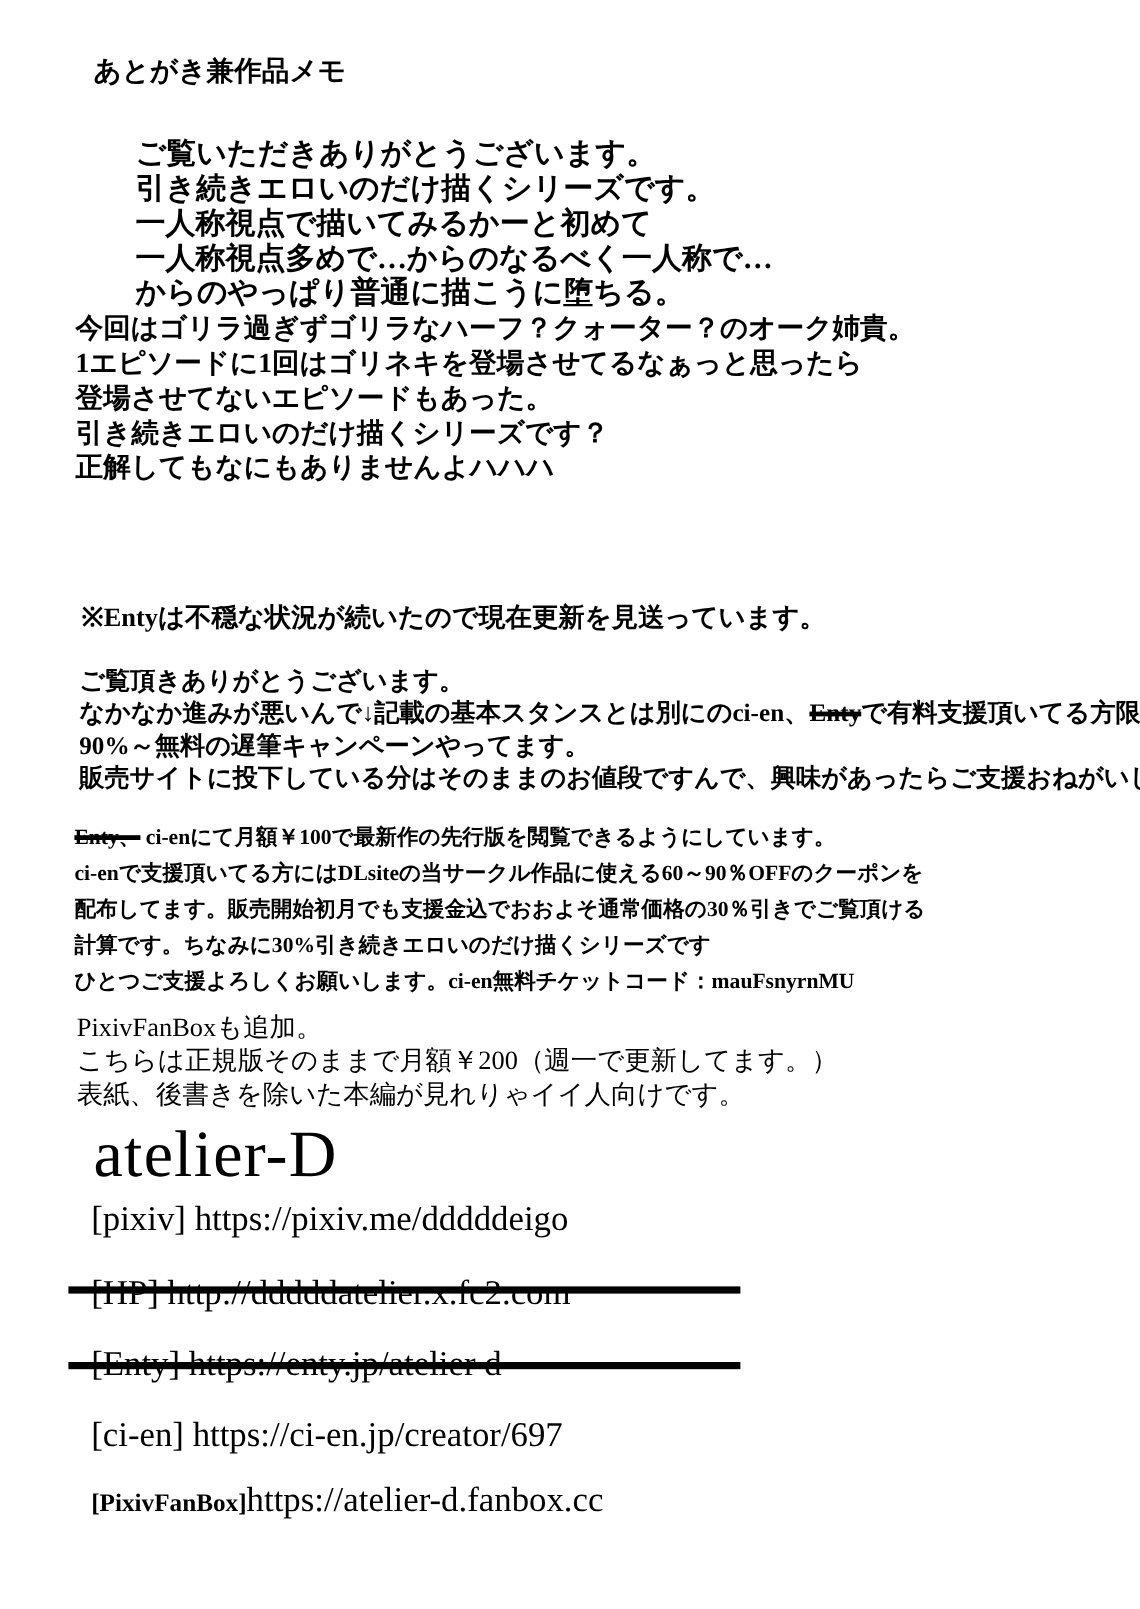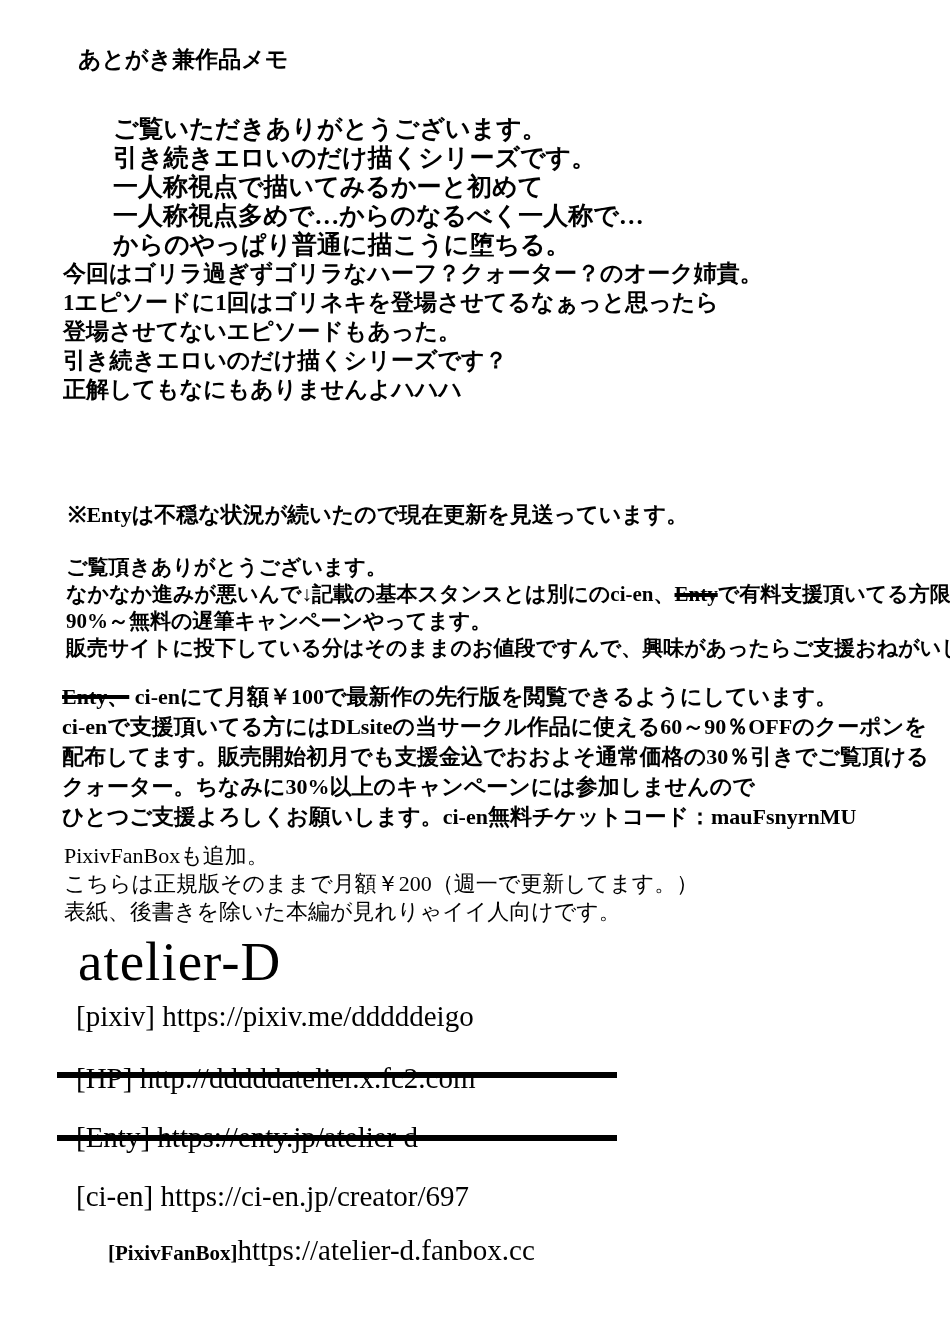--- a/index.html
+++ b/index.html
@@ -34,40 +34,40 @@
   .note-enty {
     left: 68px; top: 498px;
     font-size: 22px; font-weight: 700;
   }
   .p-campaign {
     left: 66px; top: 554px;
     font-size: 21px; font-weight: 700; line-height: 27px;
   }
   .p-cien {
     left: 62px; top: 682px;
-    font-size: 22px; font-weight: 700; line-height: 30px;
+    font-size: 18px; font-weight: 700; line-height: 30px;
   }
   .p-fanbox {
     left: 64px; top: 842px;
     font-size: 22px; font-weight: 400; line-height: 28px;
   }
   .circle-name {
     left: 78px; top: 930px;
     font-size: 55px; font-weight: 500;
     letter-spacing: 1px;
   }
   .link-row {
     font-size: 29px;
     white-space: nowrap;
   }
   .lk-pixiv  { left: 76px; top: 1000px; }
   .lk-hp     { left: 76px; top: 1062px; }
   .lk-enty   { left: 76px; top: 1121px; }
   .lk-cien   { left: 76px; top: 1180px; text-align: center; }
-  .lk-fanbox { left: 76px; top: 1234px; margin-left: 32px; }
+  .lk-fanbox { left: 76px; top: 1234px; }
   .lk-fanbox .link-label { font-size: 21px; font-weight: 700; }
   .strike {
     text-decoration: line-through;
     text-decoration-thickness: 4px;
   }
   .bar {
     position: absolute;
     left: 57px;
     width: 560px;
     height: 6px;
@@ -105,21 +105,21 @@
     <div>ご覧頂きありがとうございます。</div>
     <div><span>なかなか進みが悪いんで↓記載の基本スタンスとは別にのci-en、</span><span class="strike">Enty</span><span>で有料支援頂いてる方限定に</span></div>
     <div>90%～無料の遅筆キャンペーンやってます。</div>
     <div>販売サイトに投下している分はそのままのお値段ですんで、興味があったらご支援おねがいします。</div>
   </div>
 
   <div class="abs para p-cien">
     <div><span class="strike">Enty、</span><span> ci-enにて月額￥100で最新作の先行版を閲覧できるようにしています。</span></div>
     <div>ci-enで支援頂いてる方にはDLsiteの当サークル作品に使える60～90％OFFのクーポンを</div>
     <div>配布してます。販売開始初月でも支援金込でおおよそ通常価格の30％引きでご覧頂ける</div>
-    <div>クォーター。ちなみに30%以上のキャンペーンには参加しませんので</div>
+    <div>計算です。ちなみに30%引き続きエロいのだけ描くシリーズです</div>
     <div>ひとつご支援よろしくお願いします。ci-en無料チケットコード：mauFsnyrnMU</div>
   </div>
 
   <div class="abs para p-fanbox">
     <div>PixivFanBoxも追加。</div>
     <div>こちらは正規版そのままで月額￥200（週一で更新してます。）</div>
     <div>表紙、後書きを除いた本編が見れりゃイイ人向けです。</div>
   </div>
 
   <div class="abs circle-name">atelier-D</div>

